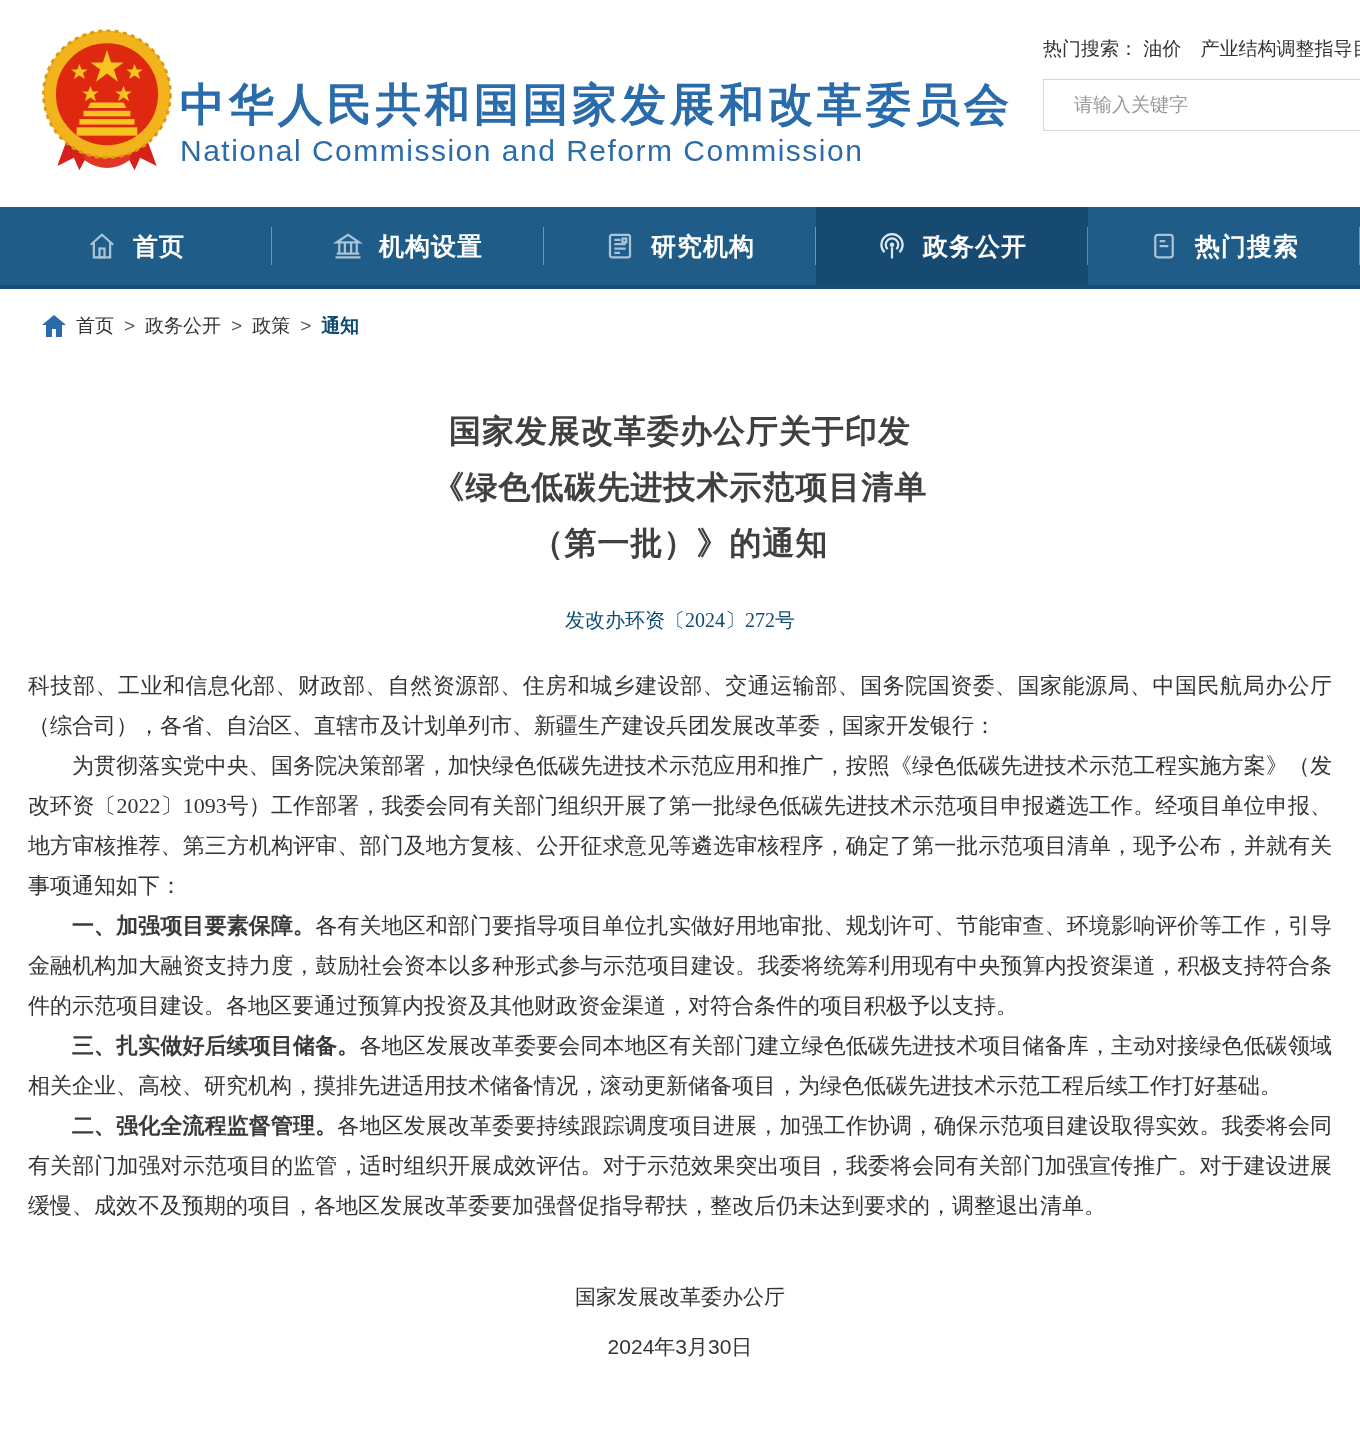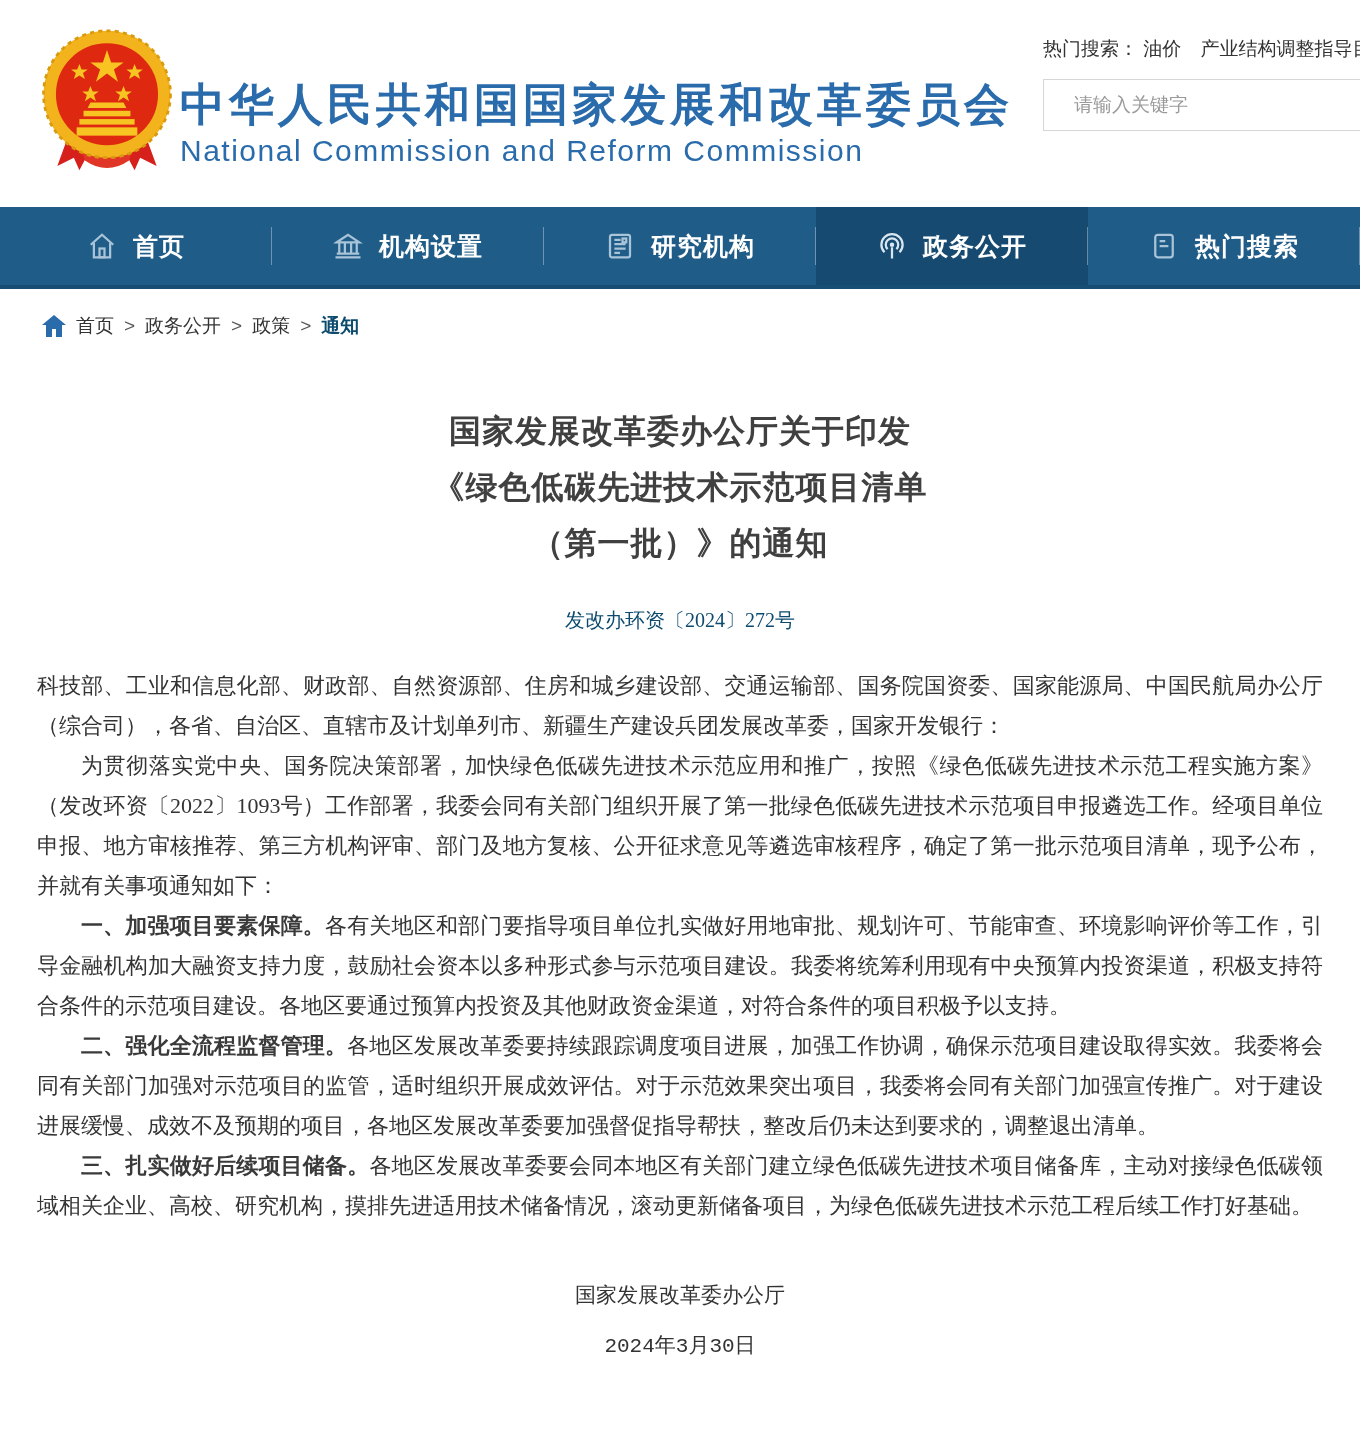--- a/index.html
+++ b/index.html
@@ -36,31 +36,31 @@
   
   .breadcrumb { display:flex; align-items:center; gap:10px; padding:24px 0 18px 42px;
                 font-size:19px; color:#333; }
   .crumb-home-icon { width:24px; height:22px; color:#2a6cab; }
   .crumb-home-icon svg { width:24px; height:22px; }
   .crumb-link { cursor:pointer; }
   .crumb-sep { color:#555; }
   .crumb-current { font-weight:bold; color:#0c4a6e; }
 
   
-  .article { padding:0 37px; }
+  .article { padding:0 28px; }
   .doc-title { margin-top:46px; text-align:center; font-size:32px; font-weight:bold;
                color:#404040; line-height:56px; letter-spacing:1px; }
   .doc-number { margin-top:36px; text-align:center; font-size:20px; color:#0c4a6e;
                 font-family:"Liberation Serif", serif; }
   .doc-body { margin-top:32px; font-family:"Liberation Serif", serif; font-size:22px;
               color:#333; line-height:40px; text-align:justify; }
   .doc-body p { margin:0; text-indent:2em; }
   .doc-body p.first-para { text-indent:0; }
   .doc-body .lead { font-family:"Liberation Sans", sans-serif; font-weight:bold; color:#3a3a3a; }
-  .signoff { margin-top:46px; text-align:center; font-family:Liberation Mono, monospace;
+  .signoff { margin-top:46px; text-align:center; font-family:Liberation Sans, sans-serif;
              font-size:21px; color:#333; }
   .signoff div { line-height:50px; }
 </style>
 </head>
 <body>
 
 <div class="page">
 
   <div class="header">
     <div class="emblem">
@@ -182,24 +182,24 @@
       <p class="first-para">
         <span>科技部、工业和信息化部、财政部、自然资源部、住房和城乡建设部、交通运输部、国务院国资委、国家能源局、中国民航局办公厅（综合司），各省、自治区、直辖市及计划单列市、新疆生产建设兵团发展改革委，国家开发银行：</span>
       </p>
       <p>
         <span>为贯彻落实党中央、国务院决策部署，加快绿色低碳先进技术示范应用和推广，按照《绿色低碳先进技术示范工程实施方案》（发改环资〔2022〕1093号）工作部署，我委会同有关部门组织开展了第一批绿色低碳先进技术示范项目申报遴选工作。经项目单位申报、地方审核推荐、第三方机构评审、部门及地方复核、公开征求意见等遴选审核程序，确定了第一批示范项目清单，现予公布，并就有关事项通知如下：</span>
       </p>
       <p>
         <strong class="lead">一、加强项目要素保障。</strong><span>各有关地区和部门要指导项目单位扎实做好用地审批、规划许可、节能审查、环境影响评价等工作，引导金融机构加大融资支持力度，鼓励社会资本以多种形式参与示范项目建设。我委将统筹利用现有中央预算内投资渠道，积极支持符合条件的示范项目建设。各地区要通过预算内投资及其他财政资金渠道，对符合条件的项目积极予以支持。</span>
       </p>
       <p>
+        <strong class="lead">三、扎实做好后续项目储备。</strong><span>各地区发展改革委要会同本地区有关部门建立绿色低碳先进技术项目储备库，主动对接绿色低碳领域相关企业、高校、研究机构，摸排先进适用技术储备情况，滚动更新储备项目，为绿色低碳先进技术示范工程后续工作打好基础。</span>
+      </p>
+      <p>
         <strong class="lead">二、强化全流程监督管理。</strong><span>各地区发展改革委要持续跟踪调度项目进展，加强工作协调，确保示范项目建设取得实效。我委将会同有关部门加强对示范项目的监管，适时组织开展成效评估。对于示范效果突出项目，我委将会同有关部门加强宣传推广。对于建设进展缓慢、成效不及预期的项目，各地区发展改革委要加强督促指导帮扶，整改后仍未达到要求的，调整退出清单。</span>
-      </p>
-      <p>
-        <strong class="lead">三、扎实做好后续项目储备。</strong><span>各地区发展改革委要会同本地区有关部门建立绿色低碳先进技术项目储备库，主动对接绿色低碳领域相关企业、高校、研究机构，摸排先进适用技术储备情况，滚动更新储备项目，为绿色低碳先进技术示范工程后续工作打好基础。</span>
       </p>
     </div>
 
     <div class="signoff">
       <div>国家发展改革委办公厅</div>
       <div>2024年3月30日</div>
     </div>
   </div>
 
 </div>

